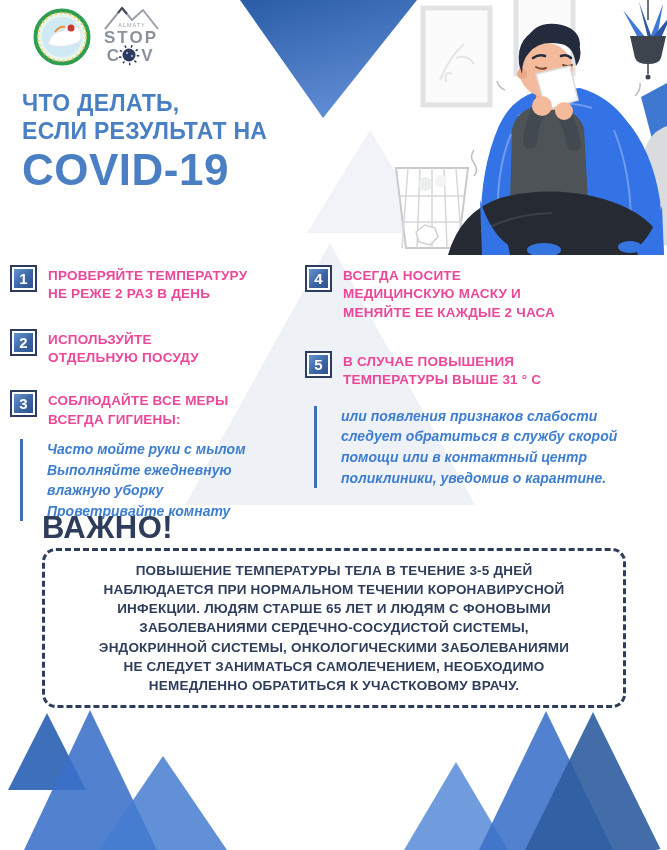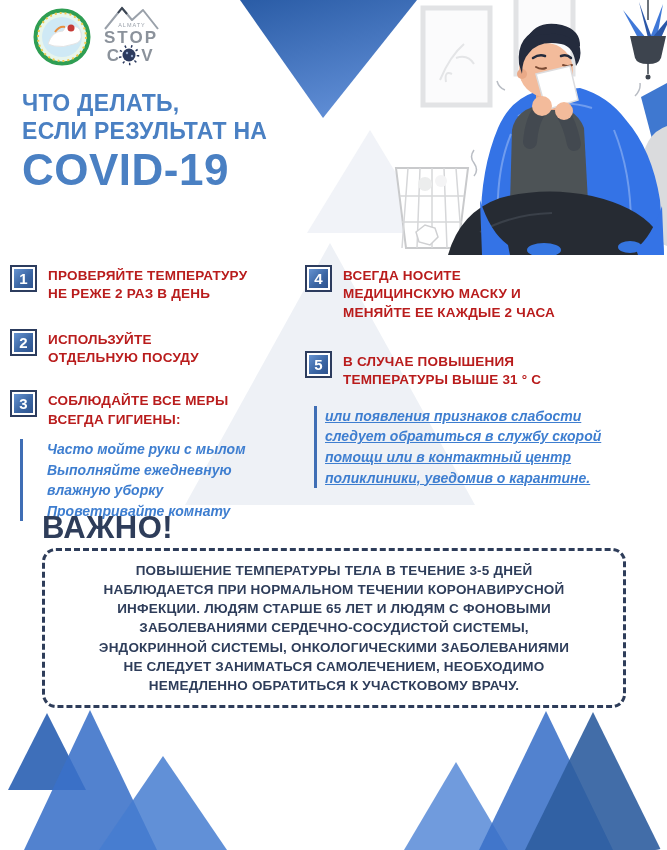--- a/index.html
+++ b/index.html
@@ -15,26 +15,26 @@
   .title-pos{font-size:31px;font-weight:bold;letter-spacing:-.2px;margin-top:2px;}
 
   
   .col-left{left:10px;top:265px;width:292px;}
   .col-right{left:305px;top:265px;width:345px;}
   .step{display:flex;gap:11px;align-items:flex-start;}
   .badge{flex:0 0 27px;width:27px;height:27px;box-sizing:border-box;
          background:linear-gradient(135deg,#6e9bd9 0%,#3b66a4 55%,#2c4f88 100%);
          border:2px solid #2c3c5e;box-shadow:inset 0 0 0 2px #ffffff;
          color:#fff;font-weight:bold;font-size:15px;display:flex;align-items:center;justify-content:center;}
-  .step-text{font-weight:bold;font-size:13.5px;line-height:1.36;color:#b91c1c;
+  .step-text{font-weight:bold;font-size:13.5px;line-height:1.36;color:#ec4899;
              letter-spacing:.2px;white-space:pre-line;padding-top:2px;}
   .step-sub{font-style:italic;font-weight:bold;font-size:14px;line-height:1.47;color:#3e7ed0;
             white-space:pre-line;border-left:3px solid #3f6eb5;}
   .sub3{margin:10px 0 0 10px;padding-left:24px;}
-  .sub5{margin:16px 0 0 9px;padding-left:8px;text-decoration:underline;}
+  .sub5{margin:16px 0 0 9px;padding-left:24px;}
   .mb1{margin-bottom:25px;} .mb2{margin-bottom:23px;} .mb4{margin-bottom:29px;}
 
   
   .important-heading{left:42px;top:510px;font-size:31px;font-weight:bold;color:#2e3d5a;letter-spacing:.5px;}
   .important-box{left:42px;top:548px;width:584px;box-sizing:border-box;
                  border:3px dashed #2e3d5a;border-radius:14px;padding:10px 14px;
                  text-align:center;font-weight:bold;font-size:13.5px;line-height:1.42;
                  color:#2e3d5a;white-space:pre-line;letter-spacing:.2px;}
 
   .deco{pointer-events:none;}

